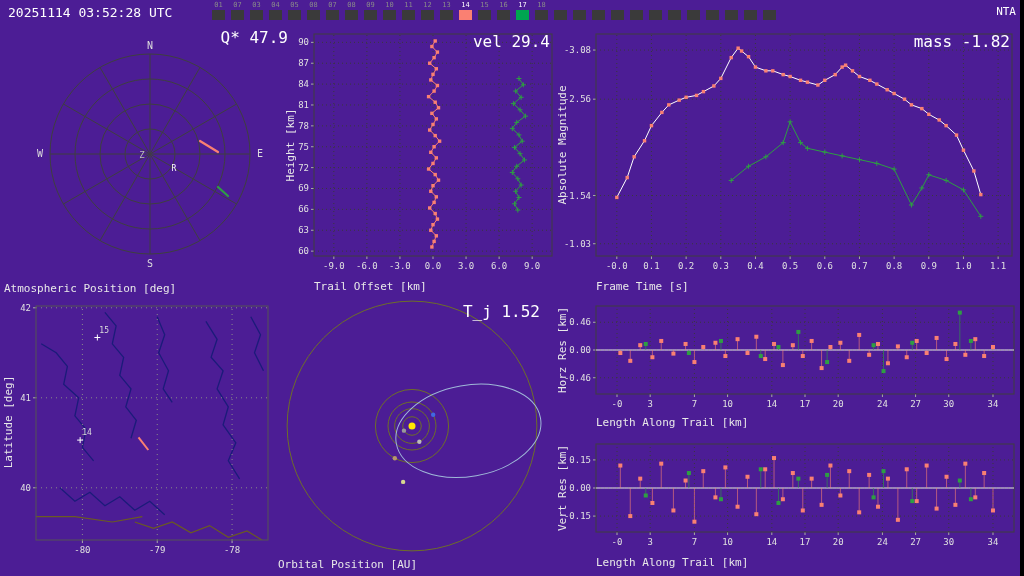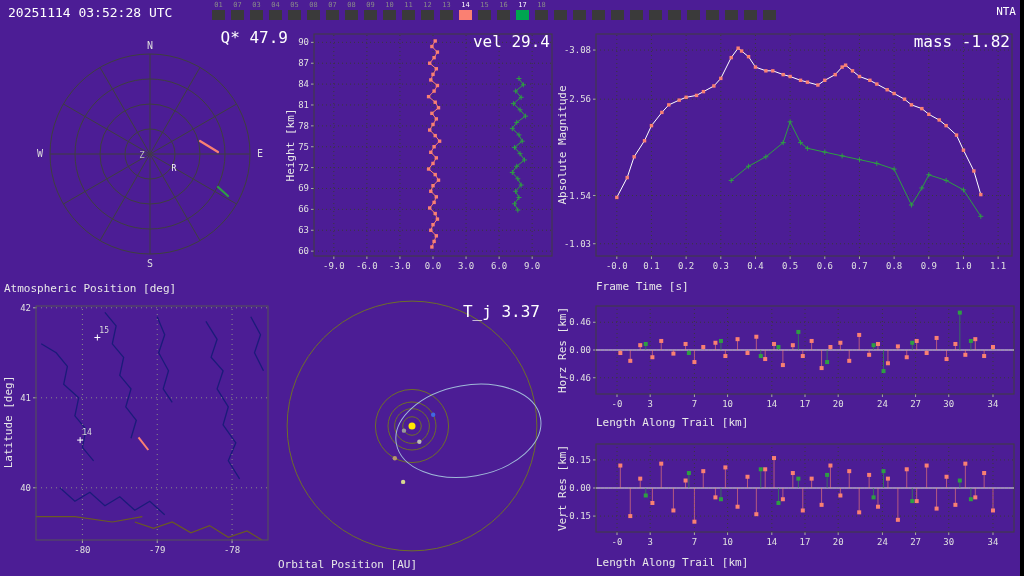--- a/index.html
+++ b/index.html
@@ -296,20 +296,21 @@
         <path d="M225.83333333333331,146.48902821316616L230.83333333333331,146.48902821316616M228.33333333333331,143.98902821316616L228.33333333333331,148.98902821316616" stroke="#2e9e43" stroke-width="1" fill="none"></path>
         <path d="M231.34259259259258,152.75235109717863L236.34259259259258,152.75235109717863M233.84259259259258,150.25235109717863L233.84259259259258,155.25235109717863" stroke="#2e9e43" stroke-width="1" fill="none"></path>
         <path d="M234.64814814814815,159.0156739811912L239.64814814814815,159.0156739811912M237.14814814814815,156.5156739811912L237.14814814814815,161.5156739811912" stroke="#2e9e43" stroke-width="1" fill="none"></path>
         <path d="M229.1388888888889,165.2789968652038L234.1388888888889,165.2789968652038M231.6388888888889,162.7789968652038L231.6388888888889,167.7789968652038" stroke="#2e9e43" stroke-width="1" fill="none"></path>
         <path d="M232.44444444444443,171.54231974921626L237.44444444444443,171.54231974921626M234.94444444444443,169.04231974921626L234.94444444444443,174.04231974921626" stroke="#2e9e43" stroke-width="1" fill="none"></path>
         <path d="M228.03703703703704,177.80564263322884L233.03703703703704,177.80564263322884M230.53703703703704,175.30564263322884L230.53703703703704,180.30564263322884" stroke="#2e9e43" stroke-width="1" fill="none"></path>
         <path d="M231.34259259259258,184.06896551724134L236.34259259259258,184.06896551724134M233.84259259259258,181.56896551724134L233.84259259259258,186.56896551724134" stroke="#2e9e43" stroke-width="1" fill="none"></path>
       </svg>
     <div class="annot" style="right:14px;top:6px">vel 29.4</div>
     <div class="ylabel" style="left:6px;top:119px">Height [km]</div>
+    <div class="xlabel" style="left:30px;width:238px;top:254px">Trail Offset [km]</div>
   </div>
 
   <div class="panel" style="left:556px;top:26px;width:468px;height:278px">
     <svg id="c-frame" width="468" height="250">
         <line x1="60.8" y1="230" x2="60.8" y2="8" stroke="#3a3a3a" stroke-width="1" stroke-dasharray="1,3"></line>
         <line x1="60.8" y1="230" x2="60.8" y2="233" stroke="#aaa" stroke-width="1"></line>
         <text x="60.8" y="243" fill="#e0e0e0" font-size="9" text-anchor="middle">-0.0</text>
         <line x1="95.46666666666667" y1="230" x2="95.46666666666667" y2="8" stroke="#3a3a3a" stroke-width="1" stroke-dasharray="1,3"></line>
         <line x1="95.46666666666667" y1="230" x2="95.46666666666667" y2="233" stroke="#aaa" stroke-width="1"></line>
         <text x="95.46666666666667" y="243" fill="#e0e0e0" font-size="9" text-anchor="middle">0.1</text>
@@ -480,21 +481,21 @@
         <circle cx="134" cy="126" r="36.576" fill="none" stroke="#6e6e28" stroke-width="1"></circle>
         <circle cx="134" cy="126" r="124.87200000000001" fill="none" stroke="#6e6e28" stroke-width="1"></circle>
         <ellipse cx="190.4" cy="130.8" rx="73.19999999999999" ry="45.599999999999994" fill="none" stroke="#9fb8d8" stroke-width="1" transform="rotate(-10 190.4 130.8)"></ellipse>
         <circle cx="134" cy="126" r="3.5" fill="#ffe800"></circle>
         <circle cx="125.95635604965014" cy="130.644" r="2.2" fill="#999999"></circle>
         <circle cx="141.33327207772462" cy="141.72625272065994" r="2.2" fill="#bbbbbb"></circle>
         <circle cx="155.19074222861425" cy="114.73268249313863" r="2.2" fill="#4169e1"></circle>
         <circle cx="116.82860811954328" cy="158.29469115640813" r="2.2" fill="#b89968"></circle>
         <circle cx="125.12" cy="181.92000000000002" r="2.2" fill="#d8d890"></circle>
       </svg>
-    <div class="annot" style="right:6px;top:2px">T_j 3.37</div>
+    <div class="annot" style="right:6px;top:2px">T_j 1.52</div>
     <div class="xlabel" style="left:0;width:268px;top:258px">Orbital Position [AU]</div>
   </div>
 
   <div class="panel" style="left:556px;top:298px;width:468px;height:136px">
     <svg id="c-horz" width="468" height="114">
         <line x1="61.01058201058201" y1="96" x2="61.01058201058201" y2="8" stroke="#3a3a3a" stroke-width="1" stroke-dasharray="1,3"></line>
         <line x1="61.01058201058201" y1="96" x2="61.01058201058201" y2="99" stroke="#aaa" stroke-width="1"></line>
         <text x="61.01058201058201" y="109" fill="#e0e0e0" font-size="9" text-anchor="middle">-0</text>
         <line x1="94.18518518518519" y1="96" x2="94.18518518518519" y2="8" stroke="#3a3a3a" stroke-width="1" stroke-dasharray="1,3"></line>
         <line x1="94.18518518518519" y1="96" x2="94.18518518518519" y2="99" stroke="#aaa" stroke-width="1"></line>

